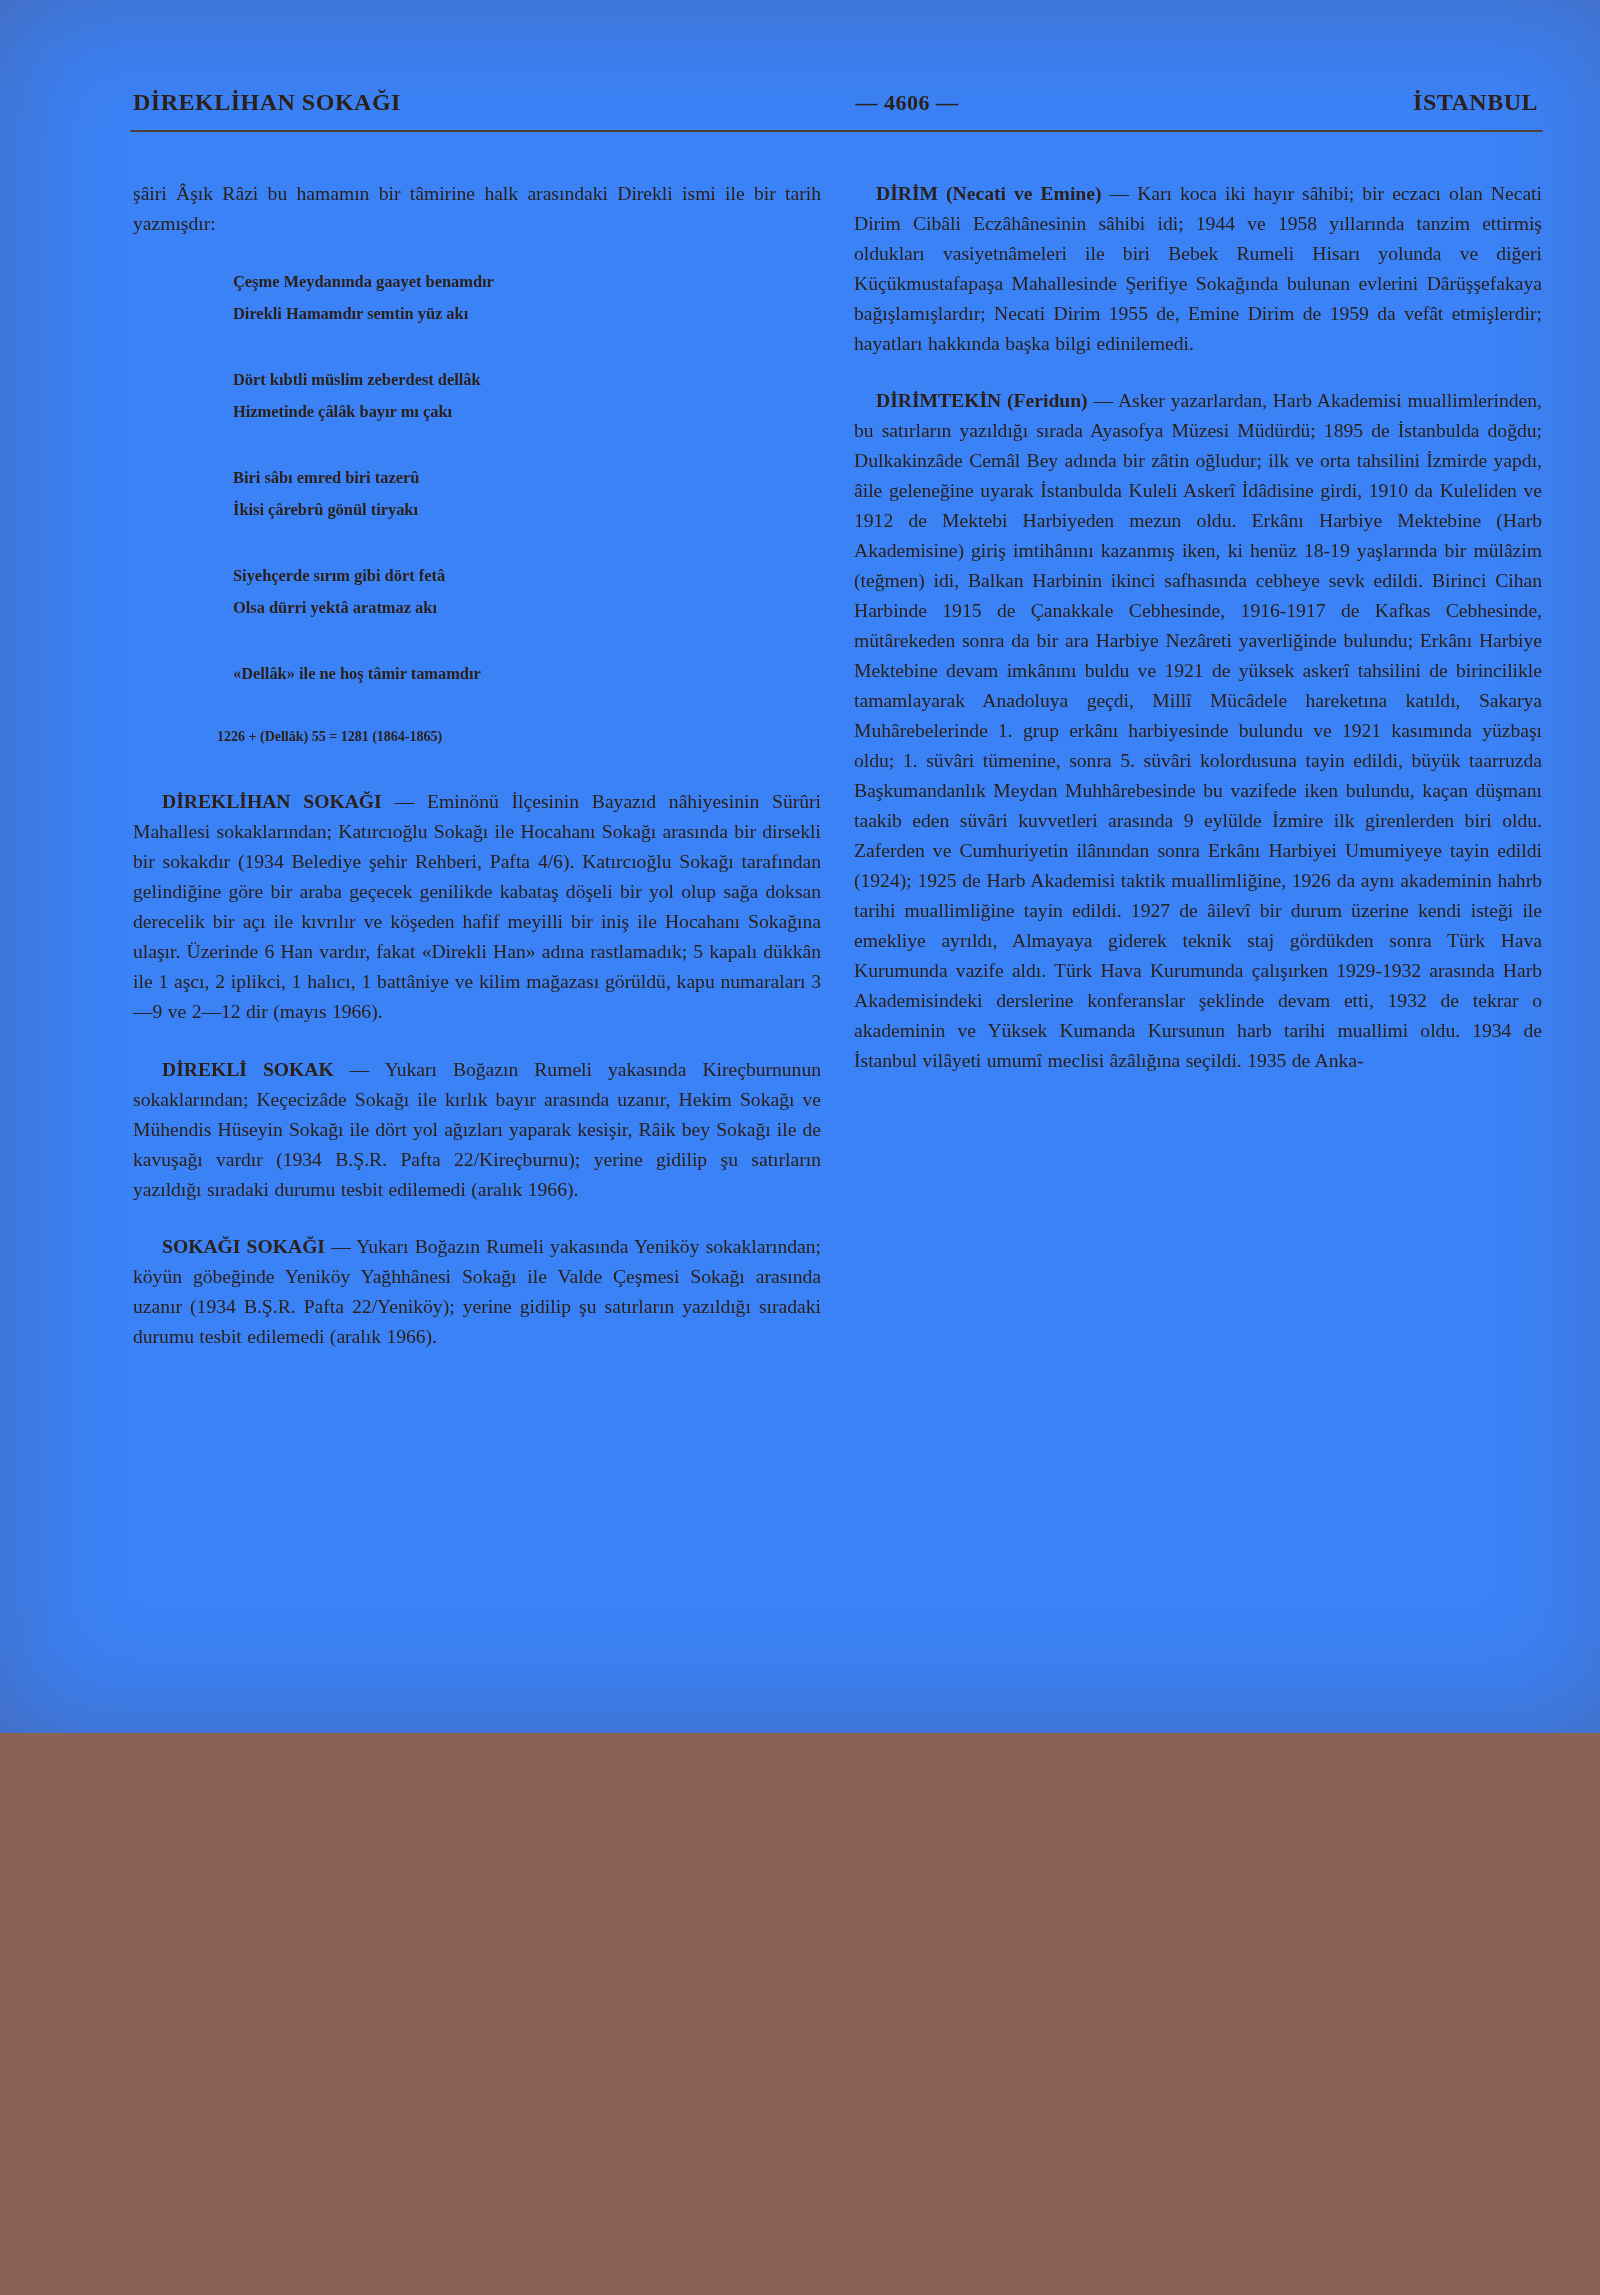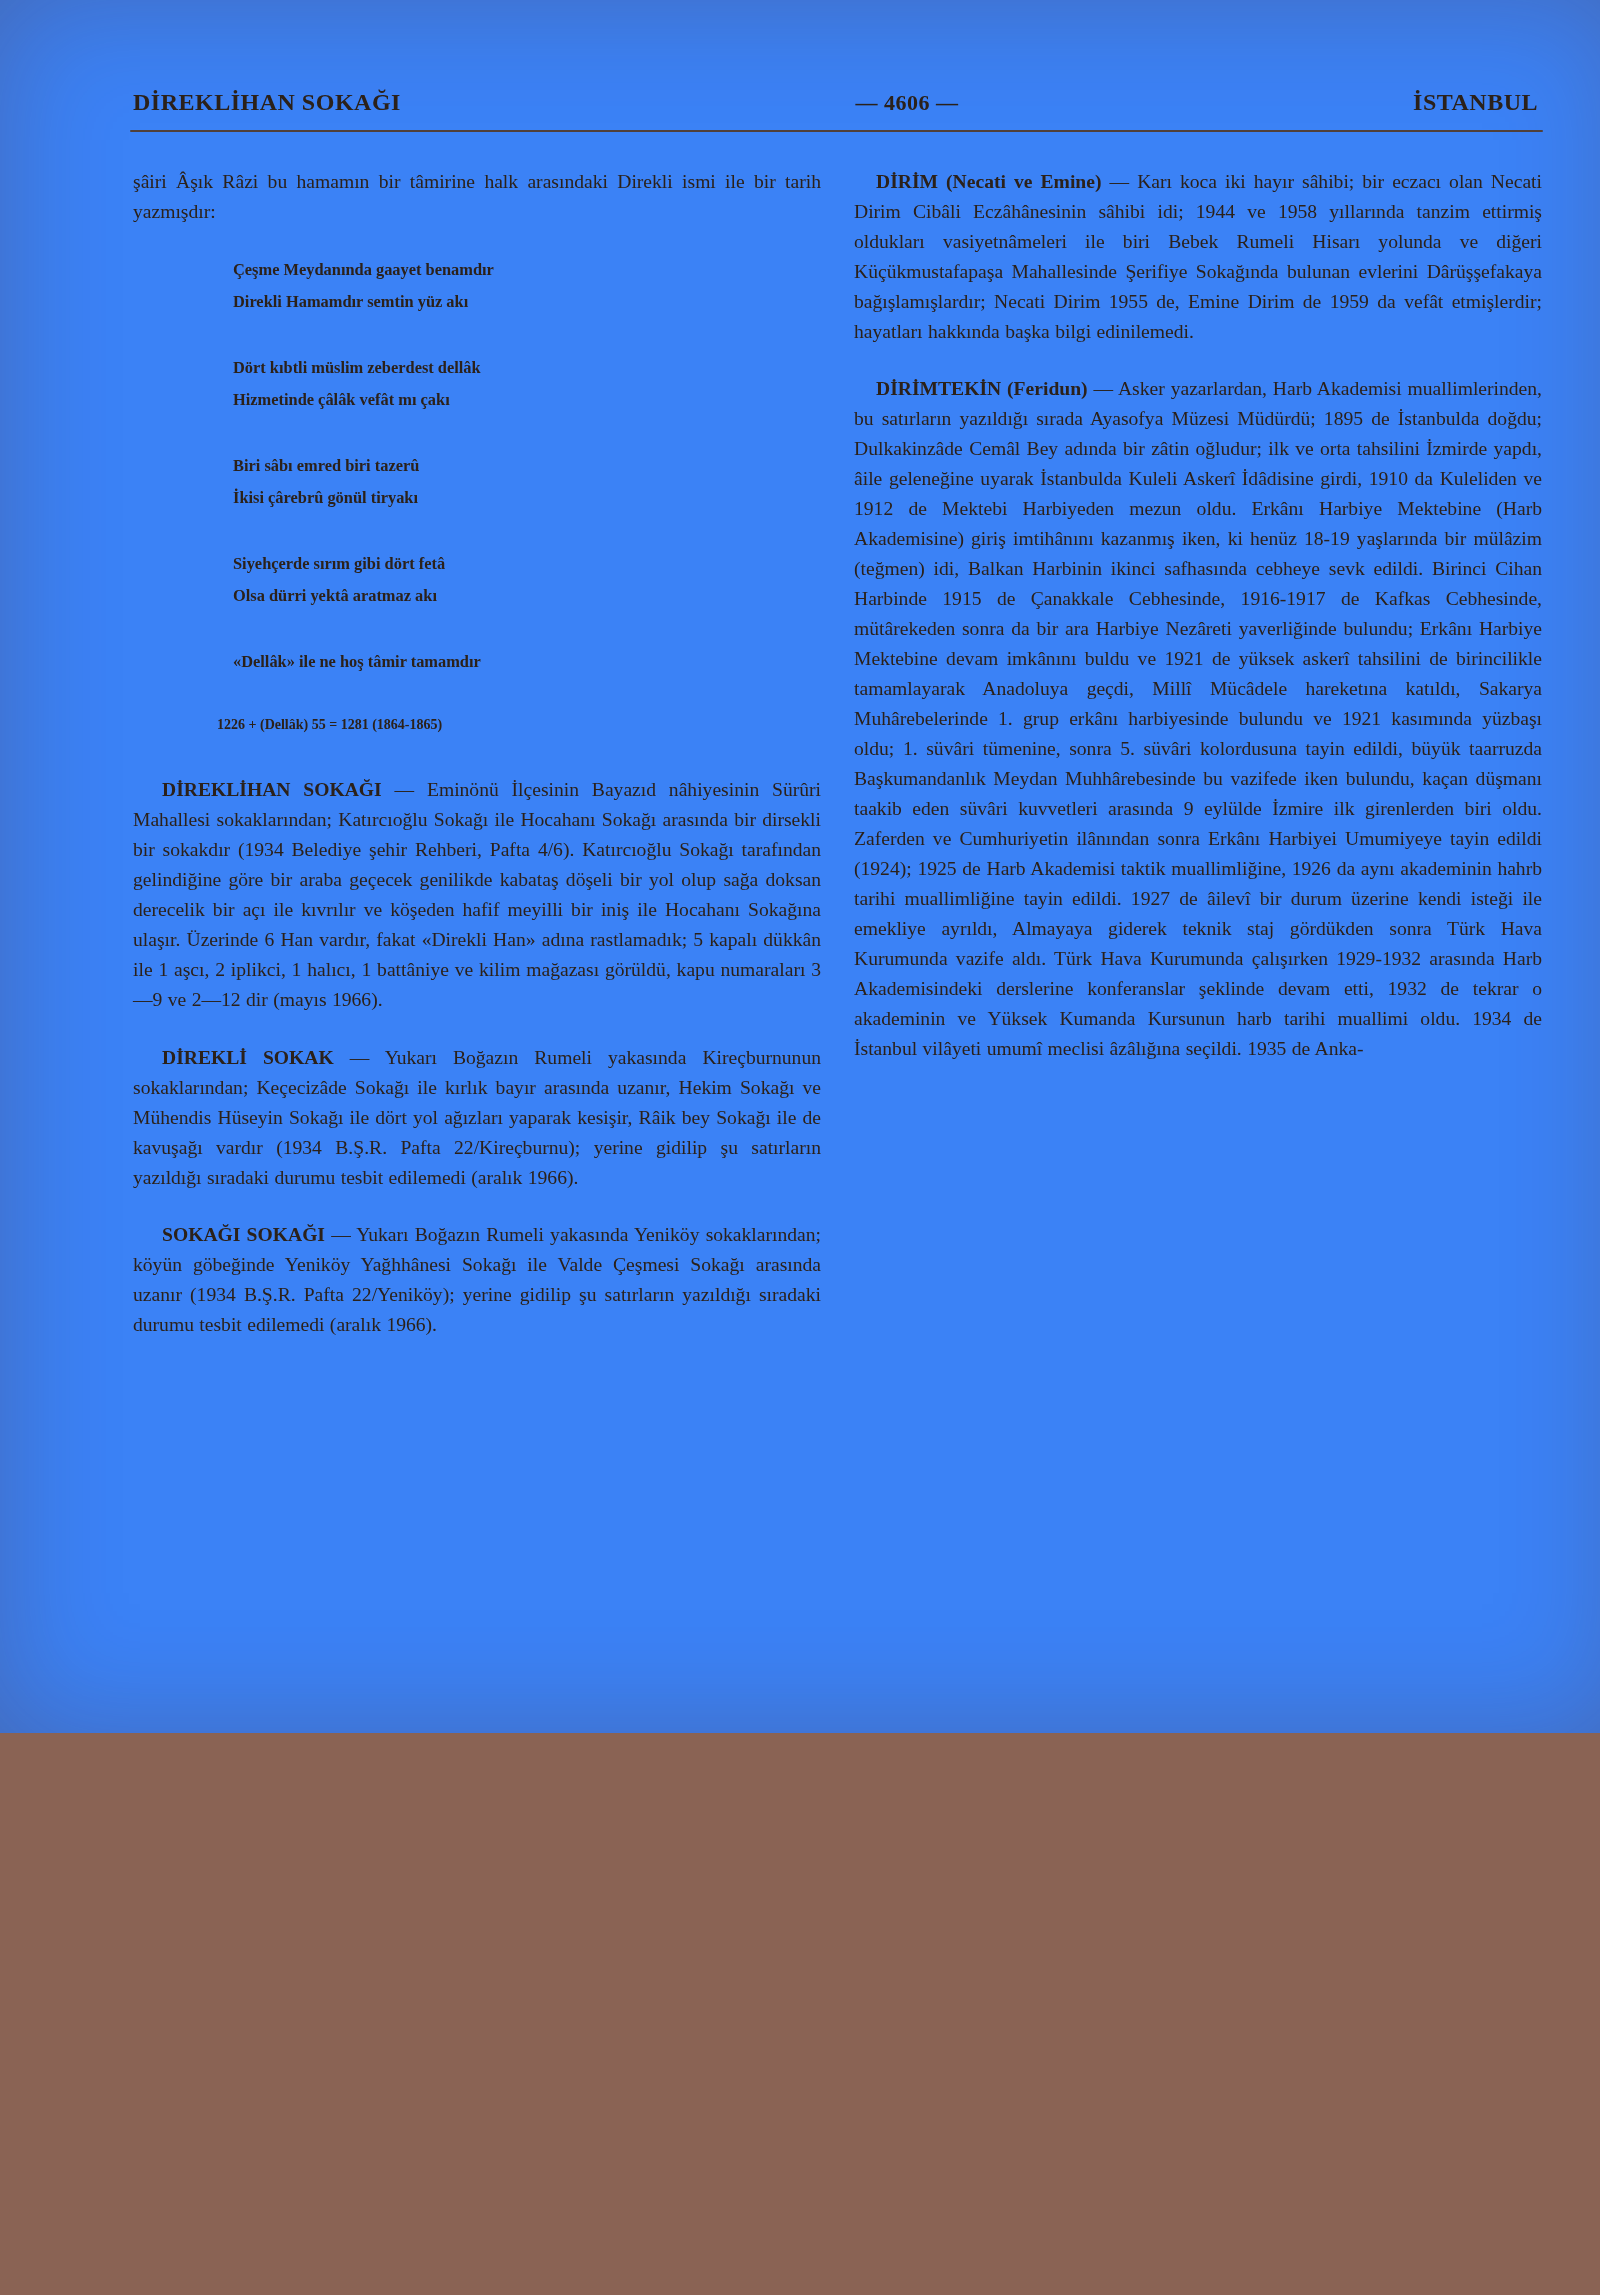--- a/index.html
+++ b/index.html
@@ -28,21 +28,21 @@
     padding:31px 79px 0 112px;
     box-sizing:border-box;
   }
   .col{width:688px;flex:0 0 auto;}
   .body{
     margin:0;font-size:19.6px;line-height:30px;text-align:justify;
     word-spacing:0.5px;
   }
   .lead{font-weight:bold;}
   .article{margin-top:27.5px;text-indent:29px;}
-  .first{margin-top:4px;text-indent:0;}
+  .first{margin-top:16px;text-indent:0;}
   .verse{
     margin:27.5px 0 34px 64px;
     font-weight:bold;font-size:16.4px;line-height:32px;
   }
   .stanza{margin-bottom:34px;margin-left:36px;}
   .vline{white-space:nowrap;}
   .chronogram{
     margin-top:-3.2px;padding-left:20px;
     font-weight:bold;font-size:14px;line-height:32px;
   }
@@ -72,21 +72,21 @@
     <div class="col">
       <p class="body first">şâiri Âşık Râzi bu hamamın bir tâmirine halk arasındaki Direkli ismi ile bir tarih yazmışdır:</p>
 
       <div class="verse">
         <div class="stanza">
           <div class="vline">Çeşme Meydanında gaayet benamdır</div>
           <div class="vline">Direkli Hamamdır semtin yüz akı</div>
         </div>
         <div class="stanza">
           <div class="vline">Dört kıbtli müslim zeberdest dellâk</div>
-          <div class="vline">Hizmetinde çâlâk vefât mı çakı</div>
+          <div class="vline">Hizmetinde çâlâk bayır mı çakı</div>
         </div>
         <div class="stanza">
           <div class="vline">Biri sâbı emred biri tazerû</div>
           <div class="vline">İkisi çârebrû gönül tiryakı</div>
         </div>
         <div class="stanza">
           <div class="vline">Siyehçerde sırım gibi dört fetâ</div>
           <div class="vline">Olsa dürri yektâ aratmaz akı</div>
         </div>
         <div class="stanza">

